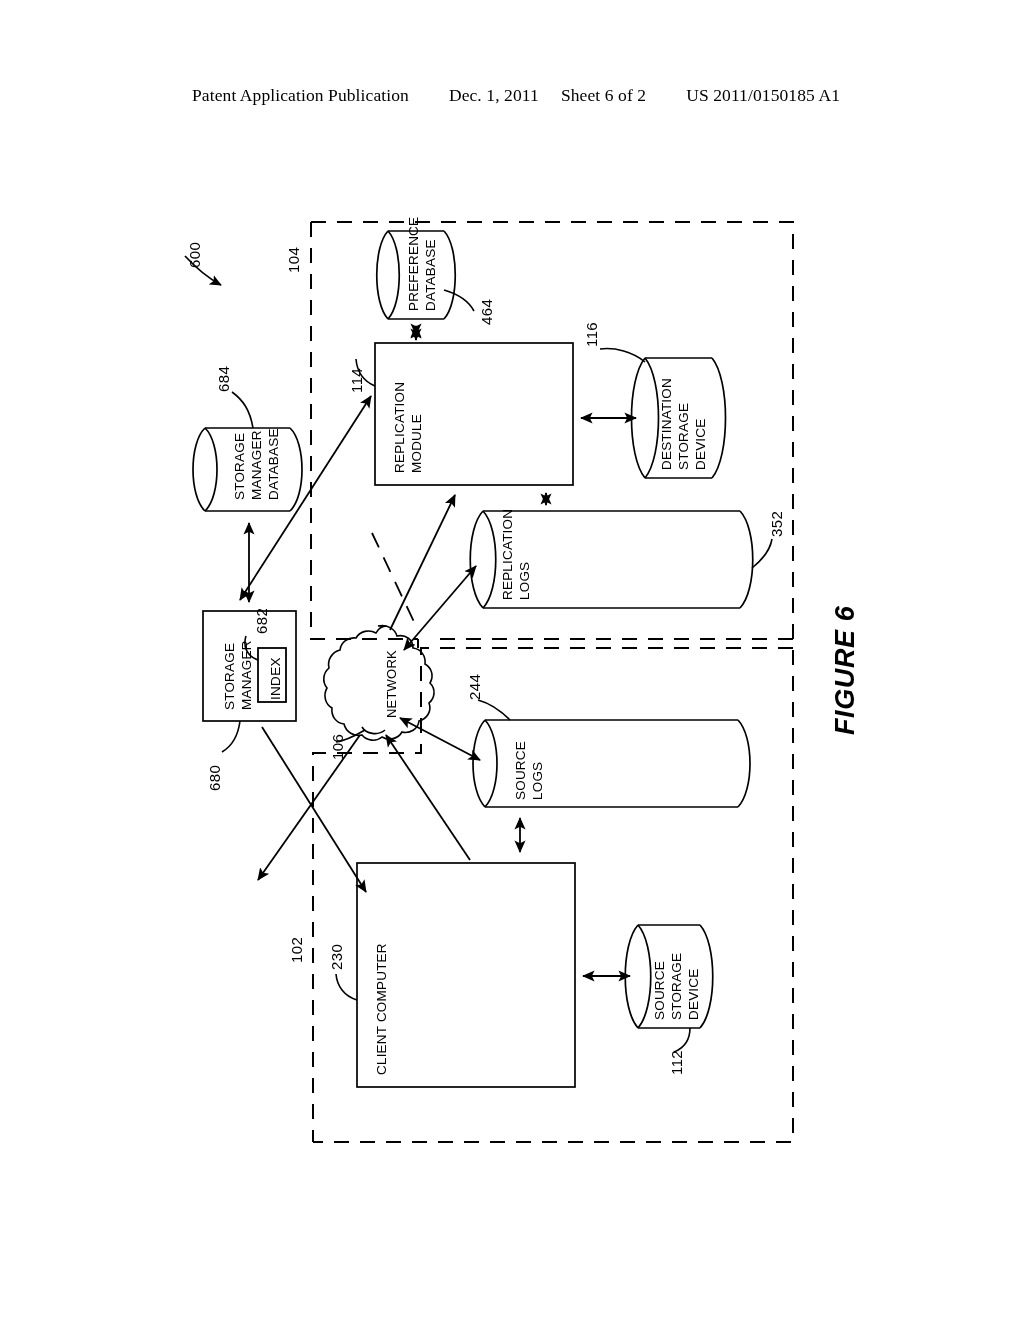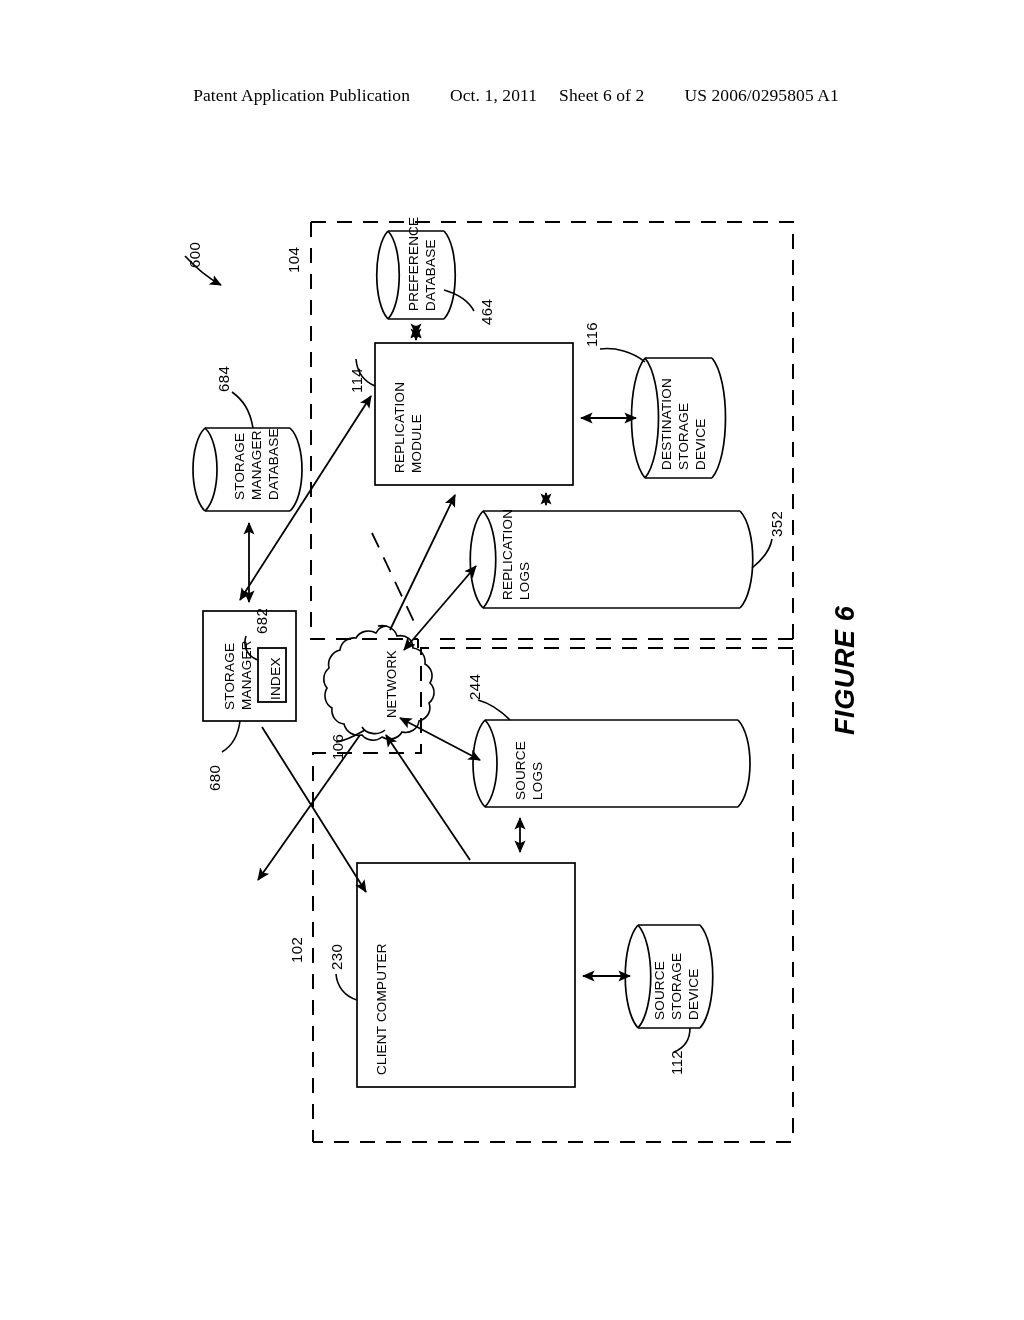--- a/index.html
+++ b/index.html
@@ -83,25 +83,25 @@
     font-size: 13.5px;
     letter-spacing: 0.3px;
   }
 </style>
 </head>
 <body>
 
 <div id="page-header">
   <span class="hdr-seg">Patent Application Publication</span>
   <span class="gap-a"></span>
-  <span class="hdr-seg">Oct. 1, 2011</span>
+  <span class="hdr-seg">Dec. 1, 2011</span>
   <span class="gap-b"></span>
   <span class="hdr-seg">Sheet 6 of 2</span>
   <span class="gap-c"></span>
-  <span class="hdr-seg">US 2006/0295805 A1</span>
+  <span class="hdr-seg">US 2011/0150185 A1</span>
 </div>
 
 <div id="figure-canvas">
 
   <svg id="figure-svg" width="1024" height="1320" viewBox="0 0 1024 1320">
     <defs>
       <marker id="ah" viewBox="0 0 10 10" refX="9.2" refY="5" markerWidth="7" markerHeight="7" orient="auto-start-reverse">
         <path d="M 0 0.6 L 10 5 L 0 9.4 L 2.2 5 Z" fill="#000"></path>
       </marker>
       <marker id="ah2" viewBox="0 0 10 10" refX="9.2" refY="5" markerWidth="7" markerHeight="7" orient="auto-start-reverse">

